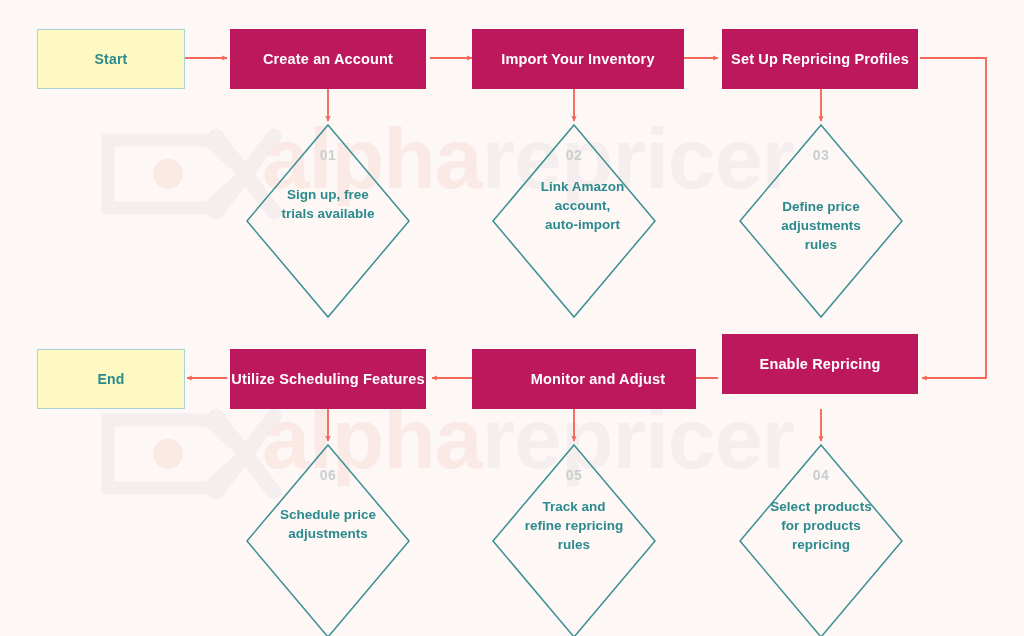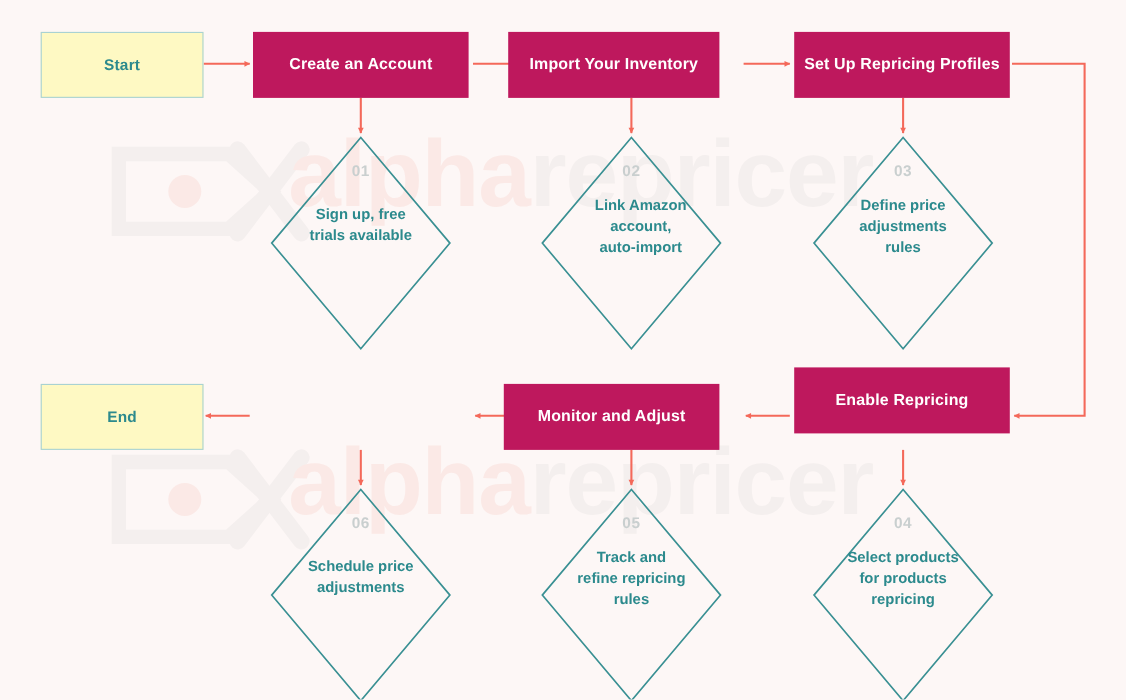--- a/index.html
+++ b/index.html
@@ -112,21 +112,21 @@
   </svg>
 
   <div class="tbox" style="left:37px;top:29px;width:146px;height:58px;">
     <span>Start</span>
   </div>
 
   <div class="pbox" style="left:230px;top:29px;width:196px;height:60px;">
     <span>Create an Account</span>
   </div>
 
-  <div class="pbox" style="left:462px;top:29px;width:192px;height:60px;">
+  <div class="pbox" style="left:472px;top:29px;width:212px;height:60px;">
     <span>Import Your Inventory</span>
   </div>
 
   <div class="pbox" style="left:722px;top:29px;width:196px;height:60px;">
     <span>Set Up Repricing Profiles</span>
   </div>
 
   <div class="diamond" style="left:245px;top:123px;width:166px;height:196px;">
     <svg width="166" height="196" viewBox="0 0 166 196" aria-hidden="true">
       <polygon points="83,2 164,98 83,194 2,98" fill="none" stroke="#3A9093" stroke-width="1.5"></polygon>
@@ -151,36 +151,39 @@
         <div>account,</div>
         <div>auto-import</div>
       </div>
     </div>
   </div>
 
   <div class="diamond" style="left:738px;top:123px;width:166px;height:196px;">
     <svg width="166" height="196" viewBox="0 0 166 196" aria-hidden="true">
       <polygon points="83,2 164,98 83,194 2,98" fill="none" stroke="#3A9093" stroke-width="1.5"></polygon>
     </svg>
-    <div class="dcontent" style="padding-top:24px;">
+    <div class="dcontent" style="padding-top:24px;gap:20px;">
       <div class="dnum">03</div>
       <div class="dtext" style="margin-top:14px;">
         <div>Define price</div>
         <div>adjustments</div>
         <div>rules</div>
       </div>
     </div>
   </div>
 
   <div class="tbox" style="left:37px;top:349px;width:146px;height:58px;">
     <span>End</span>
   </div>
 
-
-  <div class="pbox" style="left:458px;top:349px;width:196px;height:60px;">
+  <div class="pbox" style="left:230px;top:349px;width:196px;height:60px;">
+    <span>Utilize Scheduling Features</span>
+  </div>
+
+  <div class="pbox" style="left:472px;top:349px;width:196px;height:60px;padding-left:28px;">
     <span>Monitor and Adjust</span>
   </div>
 
   <div class="pbox" style="left:722px;top:334px;width:196px;height:60px;">
     <span>Enable Repricing</span>
   </div>
 
   <div class="diamond" style="left:245px;top:443px;width:166px;height:196px;">
     <svg width="166" height="196" viewBox="0 0 166 196" aria-hidden="true">
       <polygon points="83,2 164,98 83,194 2,98" fill="none" stroke="#3A9093" stroke-width="1.5"></polygon>

